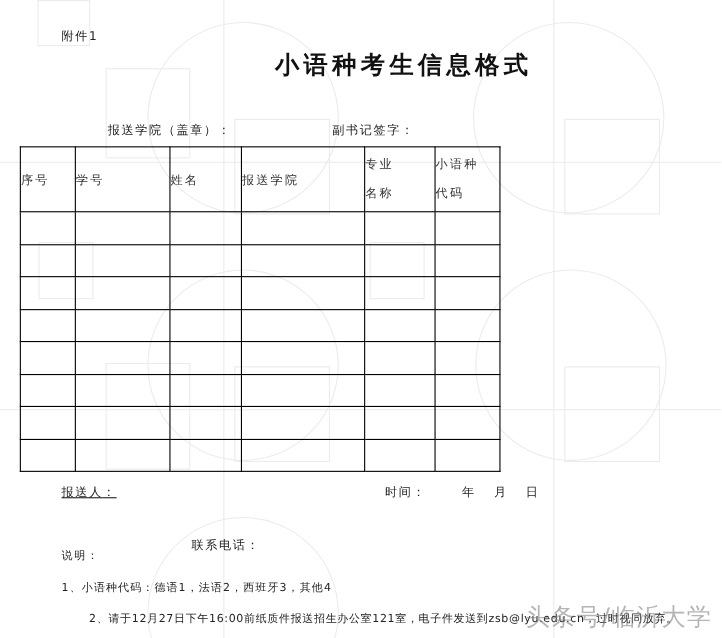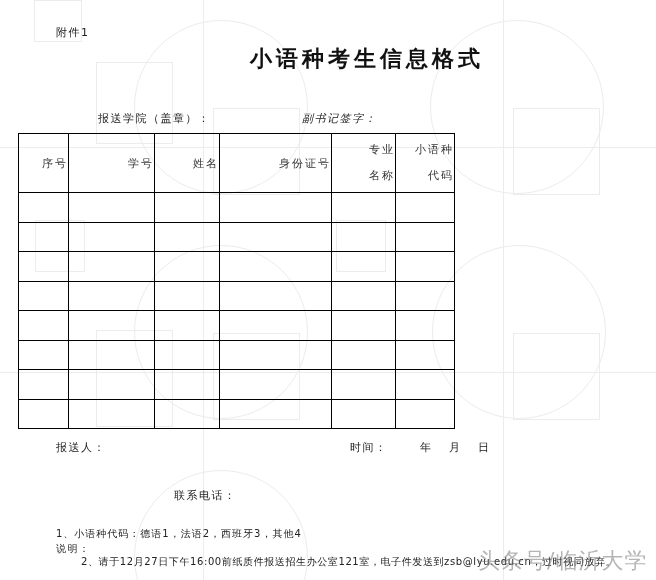--- a/index.html
+++ b/index.html
@@ -20,21 +20,21 @@
     font-size: 22px; letter-spacing: 4px; color: #111; white-space: nowrap;
   }
 
   table.form {
     position: absolute; left: 18px; top: 133px;
     border-collapse: collapse; table-layout: fixed;
   }
   table.form td, table.form th {
     border: 1.5px solid #000; padding: 0;
     font-weight: normal; font-size: 11px; color: #333;
-    text-align: right; letter-spacing: 2px;
+    text-align: left; letter-spacing: 2px;
   }
   table.form th { height: 58px; }
   table.form td { height: 28.5px; }
   th .l2 { display: block; line-height: 26px; }
 
   .watermark-brand {
     position: absolute; left: 478px; top: 546px;
     font-size: 22px; color: rgba(120,120,120,0.55); white-space: nowrap; letter-spacing: 1px;
   }
 </style>
@@ -57,37 +57,37 @@
 <div class="wm" style="left:513px;top:333px;width:85px;height:85px;"></div>
 <div class="wm vline" style="left:203px;top:0;height:580px;"></div>
 <div class="wm vline" style="left:503px;top:0;height:580px;"></div>
 <div class="wm hline" style="left:0;top:147px;width:656px;"></div>
 <div class="wm hline" style="left:0;top:372px;width:656px;"></div>
 
 <div class="t" style="left:18px;top:25px;">附件1</div>
 <div class="title">小语种考生信息格式</div>
 
 <div class="t" style="left:30px;top:111px;margin-left:30px;">报送学院（盖章）：</div>
-<div class="t" style="left:264px;top:111px;font-style:italic;">副书记签字：</div>
+<div class="t" style="left:264px;top:111px;">副书记签字：</div>
 
 <table class="form">
   <colgroup>
     <col style="width:50px">
       <col style="width:86px">
       <col style="width:65px">
     <col style="width:112px">
       <col style="width:64px">
       <col style="width:59px">
   </colgroup>
   <thead>
     <tr>
       <th>序号</th>
       <th>学号</th>
       <th>姓名</th>
-      <th>身份证号</th>
+      <th>报送学院</th>
       <th>
         <span class="l2">专业</span>
         <span class="l2">名称</span>
       </th>
       <th>
         <span class="l2">小语种</span>
         <span class="l2">代码</span>
       </th>
     </tr>
   </thead>
@@ -152,24 +152,24 @@
         <td></td>
         <td></td>
         <td></td>
         <td></td>
         <td></td>
         <td></td>
       </tr>
   </tbody>
 </table>
 
-<div class="t" style="left:18px;top:440px;">报送人：</div>
+<div class="t" style="left:18px;top:440px;text-decoration:underline;">报送人：</div>
 <div class="t" style="left:136px;top:440px;margin-top:48px;">联系电话：</div>
 <div class="t" style="left:312px;top:440px;">时间：</div>
 <div class="t" style="left:382px;top:440px;">年</div>
 <div class="t" style="left:411px;top:440px;">月</div>
 <div class="t" style="left:440px;top:440px;">日</div>
 
-<div class="t" style="left:18px;top:498px;font-size:10px;margin-top:44px;">说明：</div>
+<div class="t" style="left:18px;top:498px;font-size:10px;">说明：</div>
 <div class="t" style="left:18px;top:527px;font-size:10px;letter-spacing:1px;text-align:right;">1、小语种代码：德语1，法语2，西班牙3，其他4</div>
 <div class="t" style="left:43px;top:555px;font-size:10px;letter-spacing:0.6px;text-align:center;">2、请于12月27日下午16:00前纸质件报送招生办公室121室，电子件发送到zsb@lyu.edu.cn，过时视同放弃。</div>
 
 <div class="watermark-brand">头条号/临沂大学</div>
 
 </body></html>

